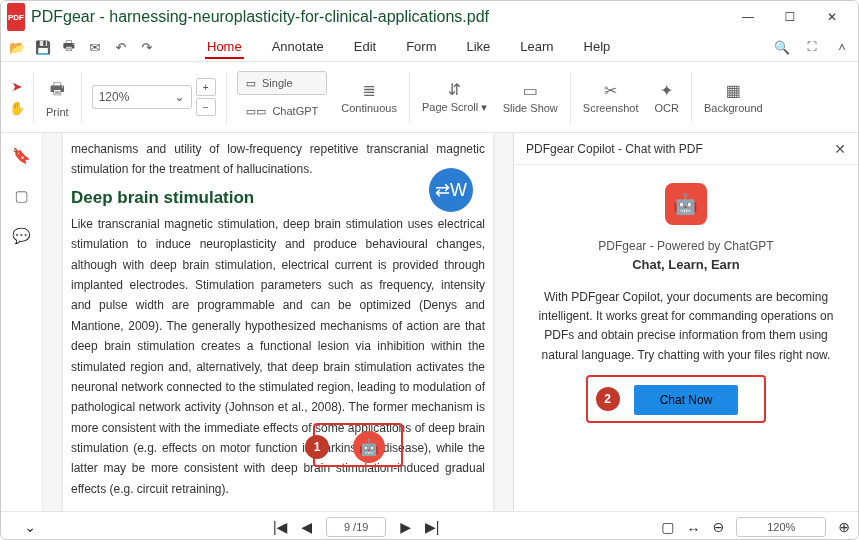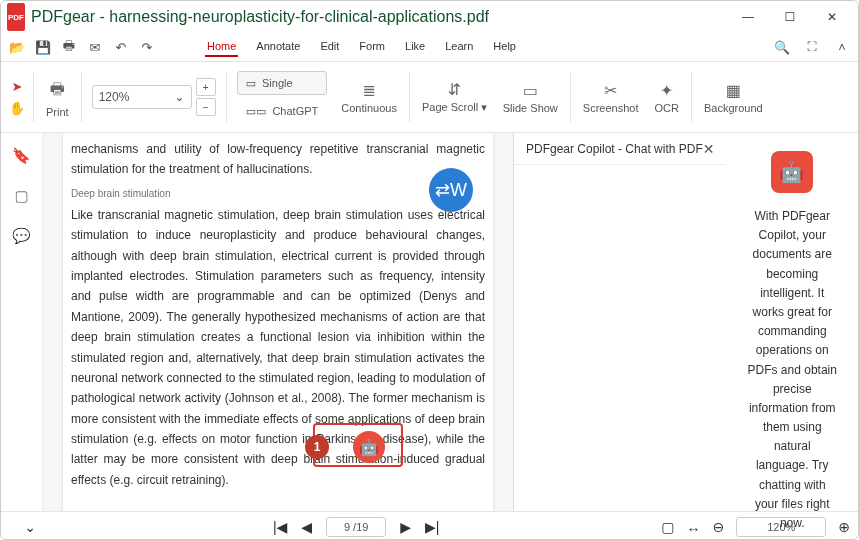--- a/index.html
+++ b/index.html
@@ -4,47 +4,47 @@
 <style>
 *{box-sizing:border-box;margin:0;padding:0;font-family:"Segoe UI",Arial,sans-serif}
 body{width:859px;height:540px;background:#fff;overflow:hidden;position:relative;border:1px solid #ccc;border-radius:6px}
 .titlebar{height:32px;display:flex;align-items:center;padding:0 6px;background:#fff}
 .app-icon{width:18px;height:28px;background:#d33;border-radius:2px;display:flex;align-items:center;justify-content:center;color:#fff;font-size:8px;font-weight:bold;margin-right:6px}
 .title-text{font-size:16px;color:#14532d;flex:1}
 .win-controls{display:flex;gap:2px}
 .win-btn{width:40px;height:28px;display:flex;align-items:center;justify-content:center;font-size:12px;color:#333;cursor:pointer}
 .qat{height:28px;display:flex;align-items:center;padding:0 8px;gap:10px}
 .qat-ico{width:16px;height:16px;display:flex;align-items:center;justify-content:center;color:#555;font-size:13px;cursor:pointer}
-.menubar{display:flex;gap:16px;margin-left:40px;font-size:11px;color:#333}
+.menubar{display:flex;gap:26px;margin-left:40px;font-size:13px;color:#333}
 .menu-item{padding:3px 2px;cursor:pointer}
 .menu-item.active{color:#c00;border-bottom:2px solid #c00}
 .qat-right{margin-left:auto;display:flex;gap:14px;align-items:center}
 .toolbar{height:72px;border-top:1px solid #e5e5e5;border-bottom:1px solid #e5e5e5;display:flex;align-items:center;padding:0 4px;font-size:11px;color:#555}
 .tool-col{display:flex;flex-direction:column;align-items:center;justify-content:center;height:100%;padding:0 8px;gap:2px}
 .tool-stack{display:flex;flex-direction:column;gap:6px;padding:0 4px}
 .tool-ico{font-size:16px;color:#666}
 .zoom-select{width:100px;height:24px;border:1px solid #ccc;border-radius:3px;font-size:12px;padding:0 6px;display:flex;align-items:center;justify-content:space-between}
 .zoom-btns{display:flex;flex-direction:column;gap:2px;margin-left:4px}
 .zb{width:20px;height:18px;border:1px solid #ccc;border-radius:2px;display:flex;align-items:center;justify-content:center;font-size:10px;cursor:pointer}
 .view-col{display:flex;flex-direction:column;gap:4px;padding:0 6px}
 .view-btn{height:24px;border:1px solid transparent;border-radius:3px;padding:0 8px;display:flex;align-items:center;gap:6px;font-size:11px;cursor:pointer}
 .view-btn.active{border-color:#ccc;background:#f6f6f6}
 .sep{width:1px;height:50px;background:#e5e5e5;margin:0 4px}
 .content{display:flex;height:378px}
 .sidebar{width:42px;border-right:1px solid #eee;display:flex;flex-direction:column;align-items:center;padding-top:14px;gap:22px}
 .side-ico{font-size:15px;color:#777;cursor:pointer}
 .doc-area{flex:1;position:relative;overflow:hidden;background:#f6f6f6;display:flex;justify-content:center}
 .page{width:430px;background:#fff;margin-top:0;padding:6px 8px 24px;box-shadow:0 0 3px rgba(0,0,0,.15);position:relative}
 .body-text{font-size:12px;color:#333;line-height:1.7;text-align:justify}
-.heading{color:#737373;font-weight:normal;font-size:10px;margin:8px 0 6px}
+.heading{color:#14532d;font-weight:bold;font-size:17px;margin:8px 0 6px}
 .word-badge{position:absolute;right:20px;top:35px;width:44px;height:44px;border-radius:50%;background:#2b7cd3;display:flex;align-items:center;justify-content:center;color:#fff;font-size:18px}
 .annot1{position:absolute;left:250px;top:290px;width:90px;height:44px;border:2px solid #d33;border-radius:4px}
 .annot1-circle{position:absolute;left:-10px;top:10px;width:24px;height:24px;border-radius:50%;background:#c0392b;color:#fff;display:flex;align-items:center;justify-content:center;font-size:12px;font-weight:bold}
 .bot-icon{position:absolute;left:38px;top:6px;width:32px;height:32px;border-radius:50%;background:#e74c3c;display:flex;align-items:center;justify-content:center;color:#fff;font-size:16px}
-.copilot{width:345px;border-left:1px solid #ddd;background:#fff;display:flex;flex-direction:row}
+.copilot{width:345px;border-left:1px solid #ddd;background:#fff;display:flex;flex-direction:column}
 .cop-head{height:32px;display:flex;align-items:center;padding:0 12px;font-size:12px;color:#333;border-bottom:1px solid #eee}
 .cop-close{margin-left:auto;cursor:pointer;font-size:14px;color:#555}
 .cop-body{flex:1;padding:18px 20px;text-align:center;font-size:12px;color:#333}
 .cop-logo{width:42px;height:42px;border-radius:8px;background:#e74c3c;margin:0 auto 14px;display:flex;align-items:center;justify-content:center;color:#fff;font-size:20px}
 .cop-title{font-size:12px;color:#555;margin-bottom:4px}
 .cop-sub{font-weight:bold;font-size:13px;margin-bottom:16px}
 .cop-desc{font-size:12px;line-height:1.6;color:#333;margin-bottom:20px}
 .cop-cta-wrap{position:relative;display:inline-block}
 .annot2{position:absolute;left:-48px;top:-10px;width:180px;height:48px;border:2px solid #d33;border-radius:4px}
 .annot2-circle{position:absolute;left:-38px;top:2px;width:24px;height:24px;border-radius:50%;background:#c0392b;color:#fff;display:flex;align-items:center;justify-content:center;font-size:12px;font-weight:bold}
@@ -174,20 +174,22 @@
     </div>
   </div>
 
   <div class="copilot">
     <div class="cop-head">
       <span>PDFgear Copilot - Chat with PDF</span>
       <span class="cop-close">✕</span>
     </div>
     <div class="cop-body">
       <div class="cop-logo">🤖</div>
+      <div class="cop-title">PDFgear - Powered by ChatGPT</div>
+      <div class="cop-sub">Chat, Learn, Earn</div>
       <div class="cop-desc">With PDFgear Copilot, your documents are becoming intelligent. It works great for commanding operations on PDFs and obtain precise information from them using natural language. Try chatting with your files right now.</div>
       <div class="cop-cta-wrap">
         <div class="annot2"></div>
         <div class="annot2-circle">2</div>
         <button class="chat-btn">Chat Now</button>
       </div>
     </div>
   </div>
 </div>
 

